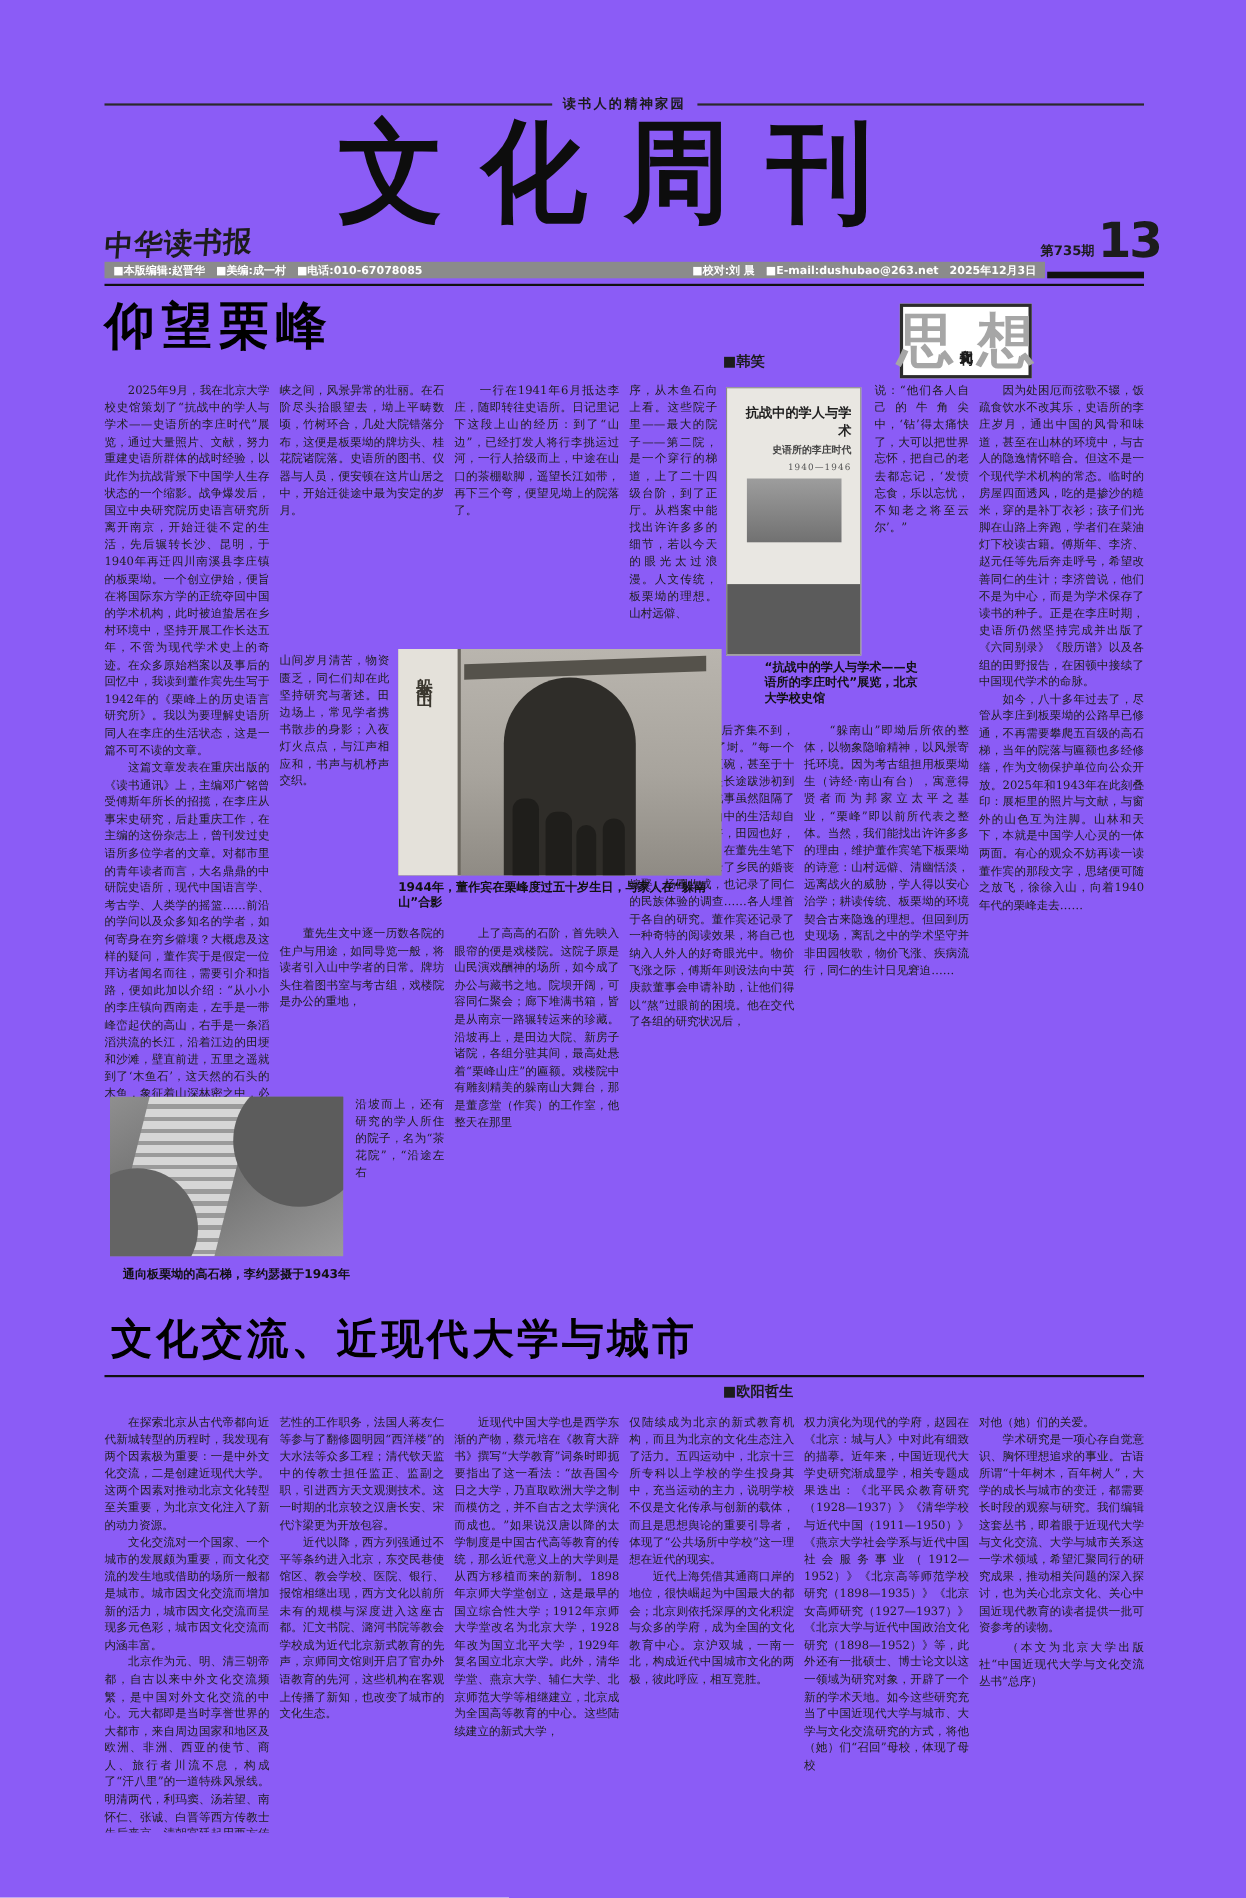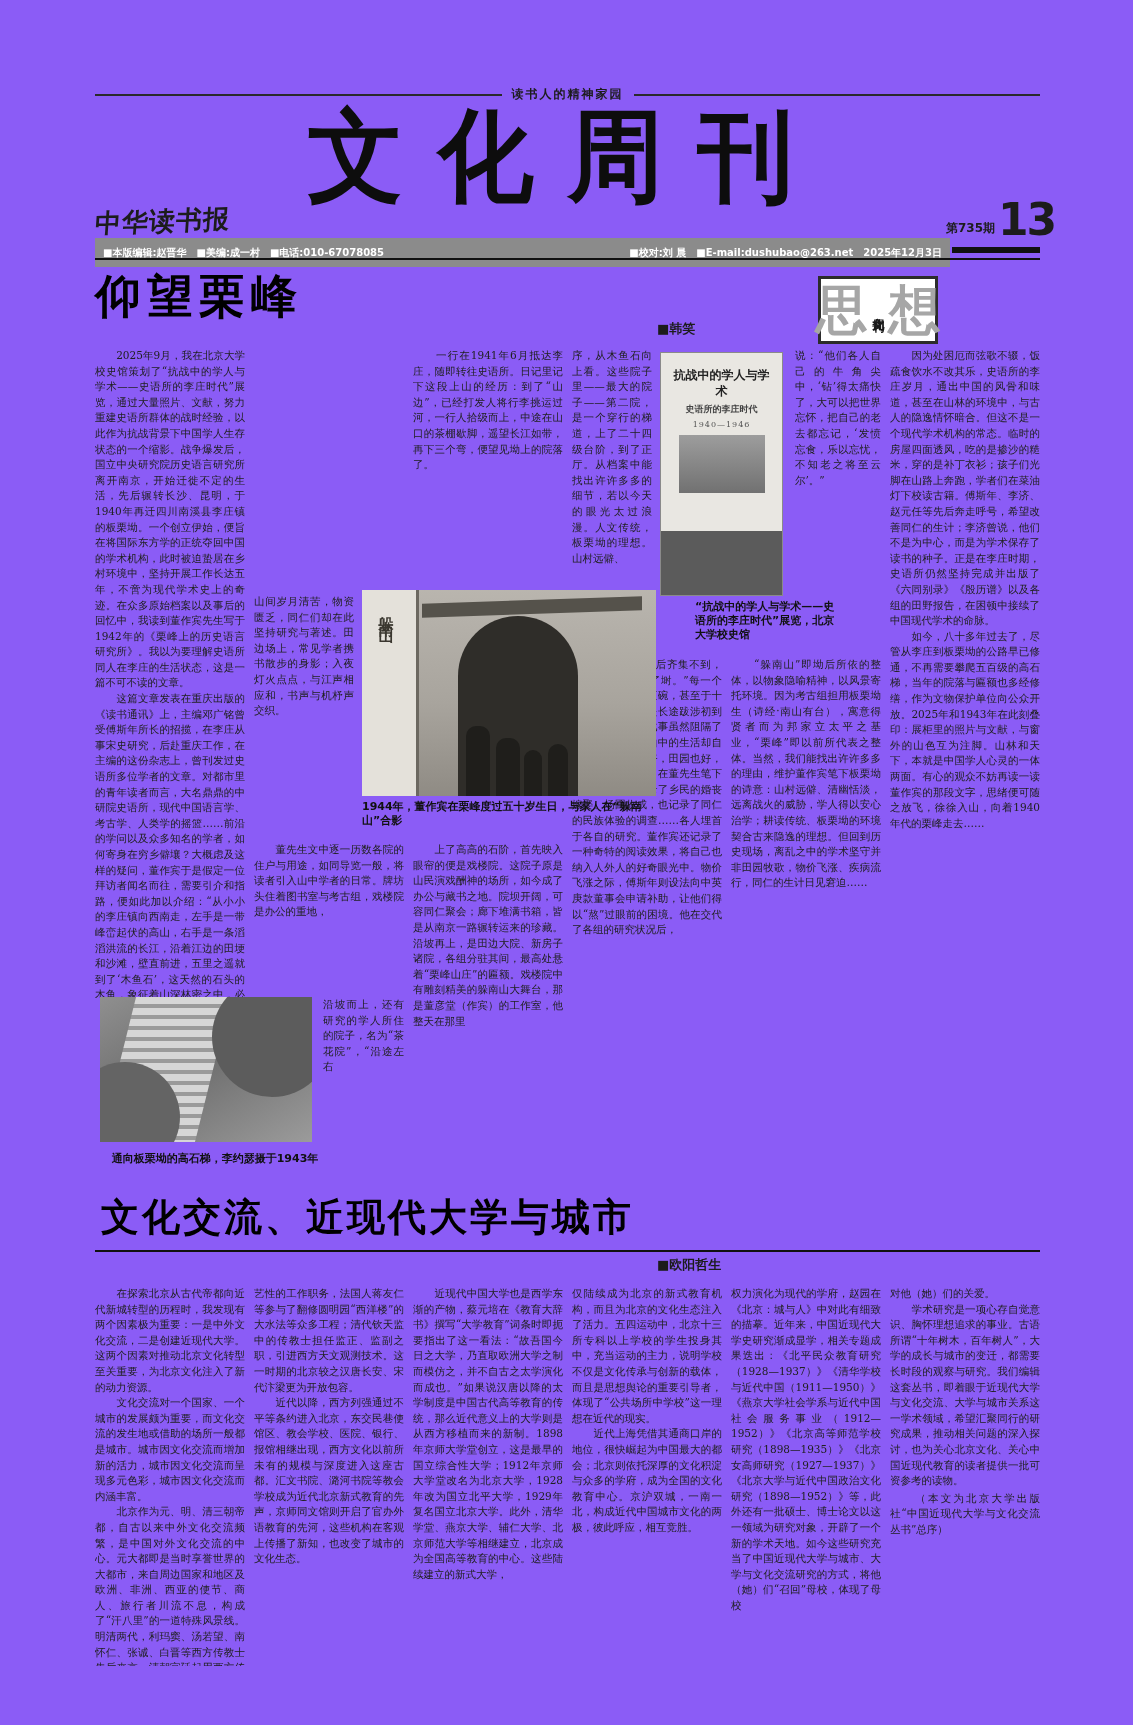--- a/index.html
+++ b/index.html
@@ -8,21 +8,21 @@
   .abs{position:absolute;}
   
   #tagline-row{left:95px;top:86px;width:945px;display:flex;align-items:center;gap:10px;}
   .tag-line{flex:1;height:2px;background:#2a2a2a;}
   #tagline{font-size:12px;font-weight:bold;letter-spacing:2px;white-space:nowrap;font-family:"DejaVu Sans","Liberation Sans",sans-serif;}
   #big-title{left:95px;top:98px;width:945px;text-align:center;font-size:96px;font-weight:bold;
              letter-spacing:34px;line-height:1.2;color:#0d0d0d;transform:scaleY(1.05);}
   #masthead{left:95px;top:204px;font-size:26px;font-weight:bold;transform:rotate(-2deg) skewX(-6deg);letter-spacing:1px;}
   #issue-no{left:946px;top:220px;font-size:12px;font-weight:bold;font-family:"DejaVu Sans","Liberation Sans",sans-serif;}
   #page-no{left:998px;top:194px;font-size:44px;font-weight:bold;font-family:"DejaVu Sans","Liberation Sans",sans-serif;letter-spacing:-2px;}
-  #info-bar{left:95px;top:238px;width:855px;height:29px;background:#8b8b8b;color:#ffffff;
+  #info-bar{left:95px;top:238px;width:855px;height:15px;background:#8b8b8b;color:#ffffff;
             display:flex;justify-content:space-between;align-items:center;padding:0 8px;box-sizing:border-box;
             font-size:10px;font-weight:bold;font-family:"DejaVu Sans","Liberation Sans",sans-serif;white-space:nowrap;overflow:hidden;}
   #black-bar{left:952px;top:247px;width:88px;height:6px;background:#111;}
   #top-rule{left:95px;top:258px;width:945px;height:2px;background:#111;}
   
   #a1-title{left:95px;top:266px;font-size:46px;font-weight:bold;letter-spacing:6px;color:#000;}
   #byline1{left:657px;top:320px;font-size:13px;font-weight:bold;}
   #stamp{left:818px;top:276px;width:120px;height:68px;border:3px solid #2c2c2c;display:flex;align-items:center;justify-content:center;box-sizing:border-box;background:#fff;}
   .stamp-char{font-size:52px;font-weight:bold;color:#a6a6a6;line-height:1;}
   #stamp-vert{writing-mode:vertical-rl;font-size:12px;font-weight:bold;color:#1a1a1a;letter-spacing:1px;margin:0 2px;}
@@ -52,21 +52,21 @@
   #capB{left:267px;top:458px;width:294px;height:36px;}
   
   #photoA{left:5px;top:655px;width:212px;height:145px;background:linear-gradient(150deg,#8f8f8f 0%,#6d6d6d 45%,#9b9b9b 100%);overflow:hidden;}
   #photoA .path{position:absolute;left:18px;top:0;width:95px;height:100%;transform:skewX(-14deg);
      background:repeating-linear-gradient(180deg,#d6d6d6 0 7px,#9a9a9a 7px 11px);}
   #photoA .bush1{position:absolute;right:-20px;top:-20px;width:120px;height:120px;border-radius:50%;background:#5c5c5c;}
   #photoA .bush2{position:absolute;left:-30px;bottom:-30px;width:110px;height:110px;border-radius:50%;background:#646464;}
   #capA{left:0;top:810px;width:240px;text-align:center;}
   
   #bookcover{left:565px;top:10px;width:123px;height:244px;border:1px solid #8a8a8a;background:#e9e7e2;box-sizing:border-box;overflow:hidden;}
-  #bookcover .bc-top{padding:14px 8px 6px 8px;text-align:center;}
+  #bookcover .bc-top{padding:14px 8px 6px 8px;text-align:right;}
   .bc-title{font-size:12px;font-weight:bold;line-height:16px;color:#222;}
   .bc-sub{font-size:9px;font-weight:bold;color:#444;margin-top:4px;}
   .bc-years{font-size:8px;color:#555;margin-top:4px;letter-spacing:1px;}
   #bookcover .bc-photo{margin:6px auto 0 auto;width:86px;height:58px;background:linear-gradient(180deg,#9d9d9d,#717171);}
   #bookcover .bc-band{position:absolute;left:0;bottom:0;width:100%;height:64px;background:#5b5b5b;}
   #capBook{left:600px;top:258px;width:150px;height:52px;}
   
   #a2-title{left:101px;top:1192px;font-size:38px;font-weight:bold;letter-spacing:3px;color:#000;}
   #rule2{left:95px;top:1250px;width:945px;height:2px;background:#111;}
   #byline2{left:657px;top:1256px;font-size:13px;font-weight:bold;}
@@ -101,20 +101,21 @@
   <div class="abs" id="byline1">■韩笑</div>
   <div class="abs" id="stamp">
     <span class="stamp-char">思</span>
     <span id="stamp-vert">文化周刊</span>
     <span class="stamp-char">想</span>
   </div>
 
   <div class="abs" id="a1-body">
     <div class="abs txt" id="a1c1">　　2025年9月，我在北京大学校史馆策划了“抗战中的学人与学术——史语所的李庄时代”展览，通过大量照片、文献，努力重建史语所群体的战时经验，以此作为抗战背景下中国学人生存状态的一个缩影。战争爆发后，国立中央研究院历史语言研究所离开南京，开始迁徙不定的生活，先后辗转长沙、昆明，于1940年再迁四川南溪县李庄镇的板栗坳。一个创立伊始，便旨在将国际东方学的正统夺回中国的学术机构，此时被迫蛰居在乡村环境中，坚持开展工作长达五年，不啻为现代学术史上的奇迹。在众多原始档案以及事后的回忆中，我读到董作宾先生写于1942年的《栗峰上的历史语言研究所》。我以为要理解史语所同人在李庄的生活状态，这是一篇不可不读的文章。
 　　这篇文章发表在重庆出版的《读书通讯》上，主编邓广铭曾受傅斯年所长的招揽，在李庄从事宋史研究，后赴重庆工作，在主编的这份杂志上，曾刊发过史语所多位学者的文章。对都市里的青年读者而言，大名鼎鼎的中研院史语所，现代中国语言学、考古学、人类学的摇篮……前沿的学问以及众多知名的学者，如何寄身在穷乡僻壤？大概虑及这样的疑问，董作宾于是假定一位拜访者闻名而往，需要引介和指路，便如此加以介绍：“从小小的李庄镇向西南走，左手是一带峰峦起伏的高山，右手是一条滔滔洪流的长江，沿着江边的田埂和沙滩，壁直前进，五里之遥就到了‘木鱼石’，这天然的石头的木鱼，象征着山深林密之中，必有古刹，必有隐者或得道之士。从木鱼石向上看，是一条古道，石径委蛇，钻向山峡中而去，俗呼‘高石梯’……从山麓到山顶，共有五百多个台阶，拾级而升，不远就是一棵大黄葛树，行人至此，缓留</div>
+    <div class="abs txt" id="a1c2a">峡之间，风景异常的壮丽。在石阶尽头抬眼望去，坳上平畴数顷，竹树环合，几处大院错落分布，这便是板栗坳的牌坊头、桂花院诸院落。史语所的图书、仪器与人员，便安顿在这片山居之中，开始迁徙途中最为安定的岁月。</div>
     <div class="abs txt" id="a1c2b">山间岁月清苦，物资匮乏，同仁们却在此坚持研究与著述。田边场上，常见学者携书散步的身影；入夜灯火点点，与江声相应和，书声与机杼声交织。</div>
     <div class="abs txt" id="a1c2c">　　董先生文中逐一历数各院的住户与用途，如同导览一般，将读者引入山中学者的日常。牌坊头住着图书室与考古组，戏楼院是办公的重地，</div>
     <div class="abs txt" id="a1c2d">沿坡而上，还有研究的学人所住的院子，名为“茶花院”，“沿途左右</div>
     <div class="abs txt" id="a1c3a">　　一行在1941年6月抵达李庄，随即转往史语所。日记里记下这段上山的经历：到了“山边”，已经打发人将行李挑运过河，一行人拾级而上，中途在山口的茶棚歇脚，遥望长江如带，再下三个弯，便望见坳上的院落了。</div>
     <div class="abs txt" id="a1c3b">　　上了高高的石阶，首先映入眼帘的便是戏楼院。这院子原是山民演戏酬神的场所，如今成了办公与藏书之地。院坝开阔，可容同仁聚会；廊下堆满书箱，皆是从南京一路辗转运来的珍藏。沿坡再上，是田边大院、新房子诸院，各组分驻其间，最高处悬着“栗峰山庄”的匾额。戏楼院中有雕刻精美的躲南山大舞台，那是董彦堂（作宾）的工作室，他整天在那里</div>
     <div class="abs txt" id="a1c4a">序，从木鱼石向上看。这些院子里——最大的院子——第二院，是一个穿行的梯道，上了二十四级台阶，到了正厅。从档案中能找出许许多多的细节，若以今天的眼光太过浪漫。人文传统，板栗坳的理想。山村远僻、</div>
     <div class="abs txt" id="a1c4b">　　“大家在晚餐后齐集不到，鸡一群一群地回了埘。”每一个人，都要添饭三五碗，甚至于十碗、廿碗。尤其是长途跋涉初到的客人，持续的战事虽然阻隔了与外界的联络，山中的生活却自有节律。山林也好，田园也好，这些山居的日子，在董先生笔下处处有情。他记录了乡民的婚丧嫁娶、场圃收成，也记录了同仁的民族体验的调查……各人埋首于各自的研究。董作宾还记录了一种奇特的阅读效果，将自己也纳入人外人的好奇眼光中。物价飞涨之际，傅斯年则设法向中英庚款董事会申请补助，让他们得以“熬”过眼前的困境。他在交代了各组的研究状况后，</div>
     <div class="abs txt" id="a1c5a">说：“他们各人自己的牛角尖中，‘钻’得太痛快了，大可以把世界忘怀，把自己的老去都忘记，‘发愤忘食，乐以忘忧，不知老之将至云尔’。”</div>
     <div class="abs txt" id="a1c5b">　　“躲南山”即坳后所依的整体，以物象隐喻精神，以风景寄托环境。因为考古组担用板栗坳生（诗经·南山有台），寓意得贤者而为邦家立太平之基业，“栗峰”即以前所代表之整体。当然，我们能找出许许多多的理由，维护董作宾笔下板栗坳的诗意：山村远僻、清幽恬淡，远离战火的威胁，学人得以安心治学；耕读传统、板栗坳的环境契合古来隐逸的理想。但回到历史现场，离乱之中的学术坚守并非田园牧歌，物价飞涨、疾病流行，同仁的生计日见窘迫……</div>
     <div class="abs txt" id="a1c6">　　因为处困厄而弦歌不辍，饭疏食饮水不改其乐，史语所的李庄岁月，通出中国的风骨和味道，甚至在山林的环境中，与古人的隐逸情怀暗合。但这不是一个现代学术机构的常态。临时的房屋四面透风，吃的是掺沙的糙米，穿的是补丁衣衫；孩子们光脚在山路上奔跑，学者们在菜油灯下校读古籍。傅斯年、李济、赵元任等先后奔走呼号，希望改善同仁的生计；李济曾说，他们不是为中心，而是为学术保存了读书的种子。正是在李庄时期，史语所仍然坚持完成并出版了《六同别录》《殷历谱》以及各组的田野报告，在困顿中接续了中国现代学术的命脉。

